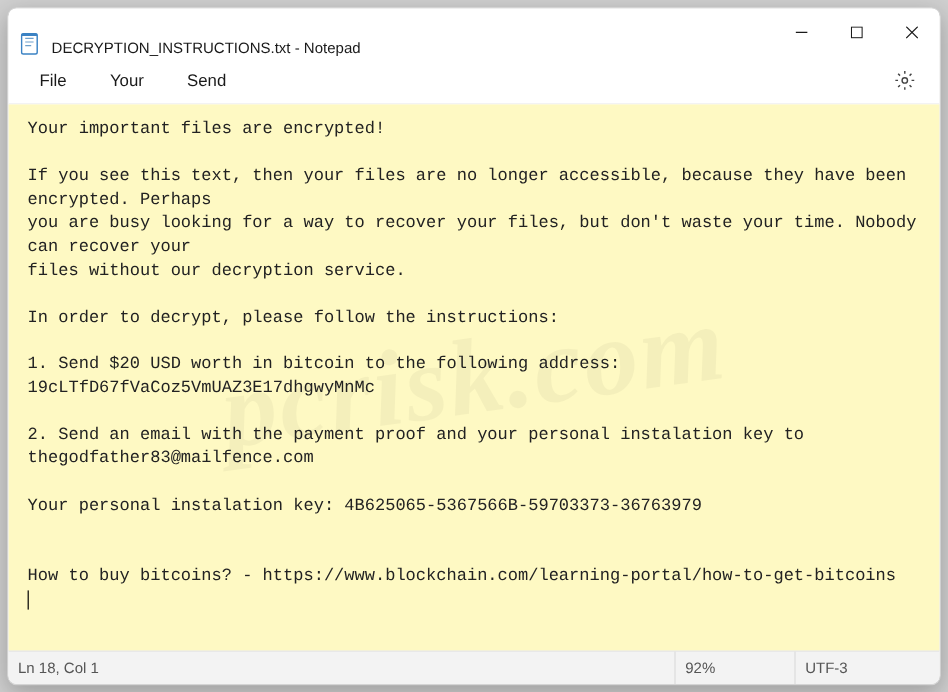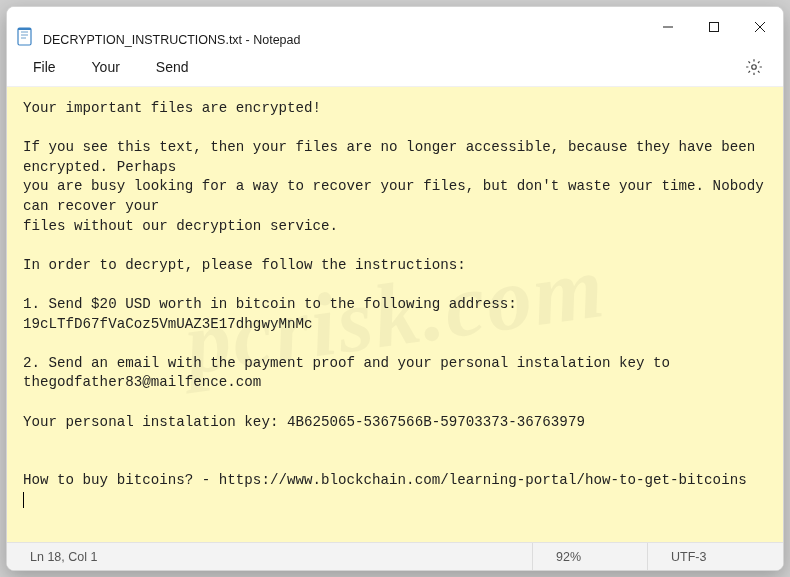--- a/index.html
+++ b/index.html
@@ -95,21 +95,20 @@
     align-items: center;
     font-size: 12.5px;
     color: #555;
   }
   .status-cell {
     padding: 0 8px;
     border-right: 1px solid #dcdcdc;
     height: 100%;
     display: flex;
     align-items: center;
-    margin-left: 15px;
   }
   .status-cell:first-child { flex: 1; border-right: 1px solid #dcdcdc; }
   .status-cell:last-child { border-right: none; }
   .cursor-line {
     display: inline-block;
     width: 1px; height: 16px;
     background: #000;
     vertical-align: text-bottom;
   }
   .watermark {

